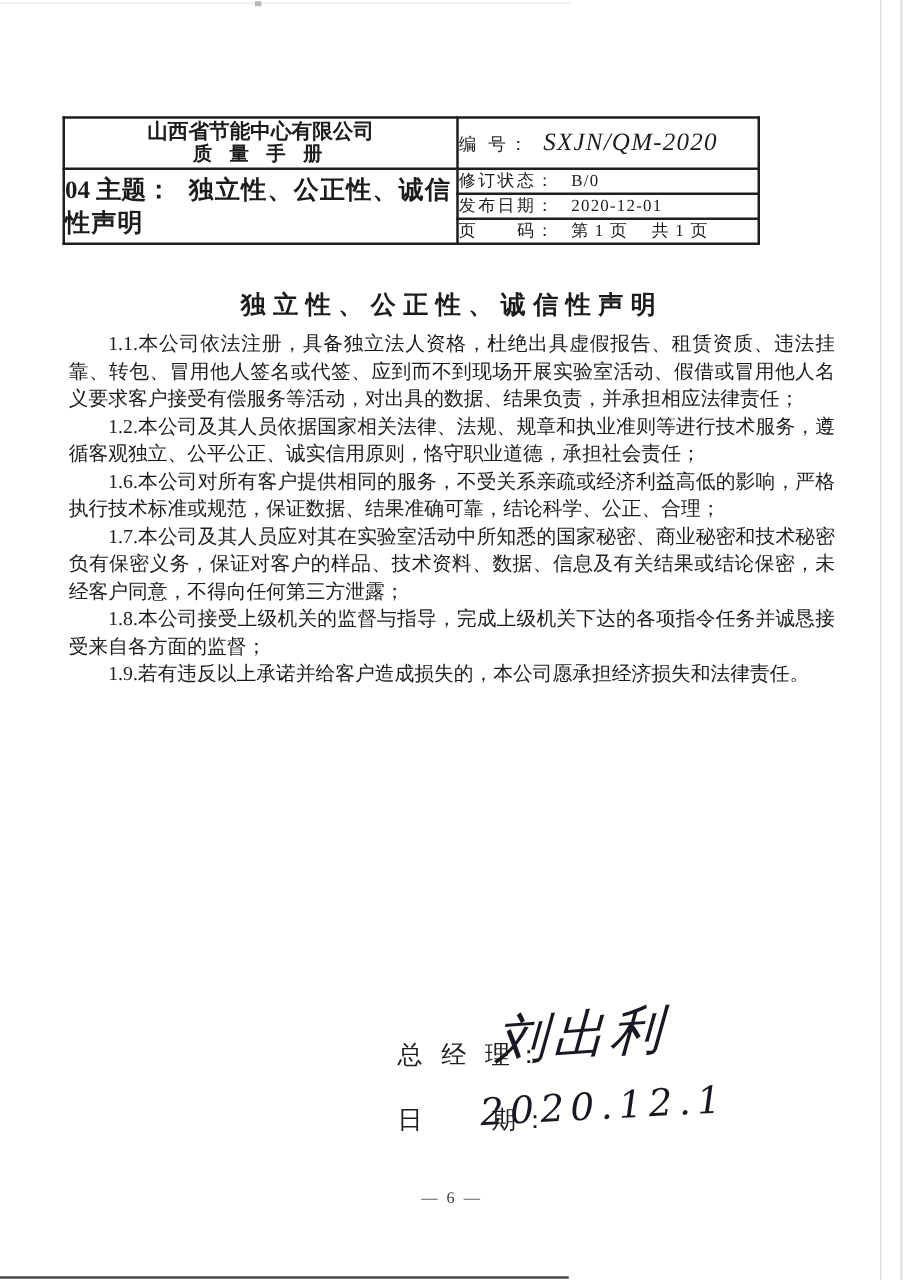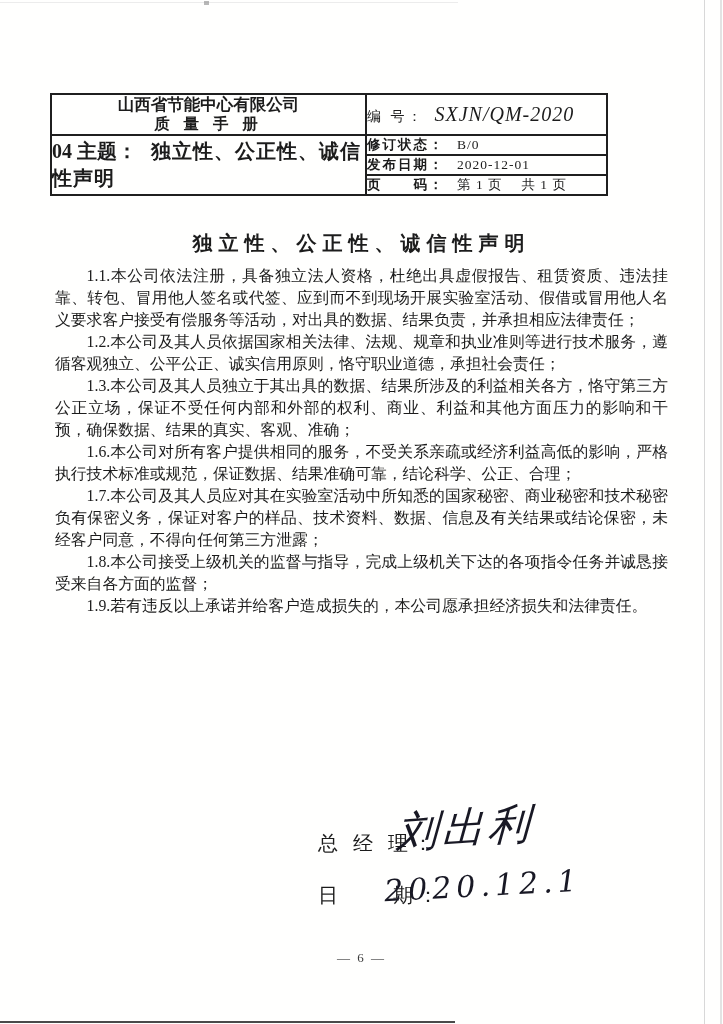--- a/index.html
+++ b/index.html
@@ -47,21 +47,21 @@
   .cell-docno .lbl { letter-spacing: 3px; }
   .docno-value { font-style: italic; letter-spacing: 1px; margin-left: 10px; font-size: 20px; }
   .cell-subject {
     text-align: left;
     padding-left: 12px;
     font-weight: bold;
     font-size: 20px;
   }
   .subject-text { margin-left: 14px; letter-spacing: 1px; }
   .cell-meta { height: 18px; font-size: 13.5px; padding-left: 10px; }
-  .cell-meta .lbl { letter-spacing: 2px; display:inline-block; min-width: 82px; font-weight: bold; }
+  .cell-meta .lbl { letter-spacing: 2px; display:inline-block; min-width: 82px; }
   .cell-meta .val { margin-left: 8px; letter-spacing: 1px; }
 
   
   .doc-title {
     position: absolute;
     left: 0; top: 230px;
     width: 723px;
     text-align: center;
     font-weight: bold;
     font-size: 20px;
@@ -158,21 +158,20 @@
       </td>
     </tr>
   </tbody>
     </table>
 
   <div class="doc-title">独立性、公正性、诚信性声明</div>
 
   <div class="doc-body">
     <p>1.1.本公司依法注册，具备独立法人资格，杜绝出具虚假报告、租赁资质、违法挂靠、转包、冒用他人签名或代签、应到而不到现场开展实验室活动、假借或冒用他人名义要求客户接受有偿服务等活动，对出具的数据、结果负责，并承担相应法律责任；</p>
     <p>1.2.本公司及其人员依据国家相关法律、法规、规章和执业准则等进行技术服务，遵循客观独立、公平公正、诚实信用原则，恪守职业道德，承担社会责任；</p>
-    <p>1.3.本公司及其人员独立于其出具的数据、结果所涉及的利益相关各方，恪守第三方公正立场，保证不受任何内部和外部的权利、商业、利益和其他方面压力的影响和干预，确保数据、结果的真实、客观、准确；</p>
     <p>1.6.本公司对所有客户提供相同的服务，不受关系亲疏或经济利益高低的影响，严格执行技术标准或规范，保证数据、结果准确可靠，结论科学、公正、合理；</p>
     <p>1.7.本公司及其人员应对其在实验室活动中所知悉的国家秘密、商业秘密和技术秘密负有保密义务，保证对客户的样品、技术资料、数据、信息及有关结果或结论保密，未经客户同意，不得向任何第三方泄露；</p>
     <p>1.8.本公司接受上级机关的监督与指导，完成上级机关下达的各项指令任务并诚恳接受来自各方面的监督；</p>
     <p>1.9.若有违反以上承诺并给客户造成损失的，本公司愿承担经济损失和法律责任。</p>
   </div>
 
   <div class="sig-block">
     <div class="sig-row">
       <span class="sig-label">总 经 理：</span>
       <span class="sig-name">刘出利</span>

